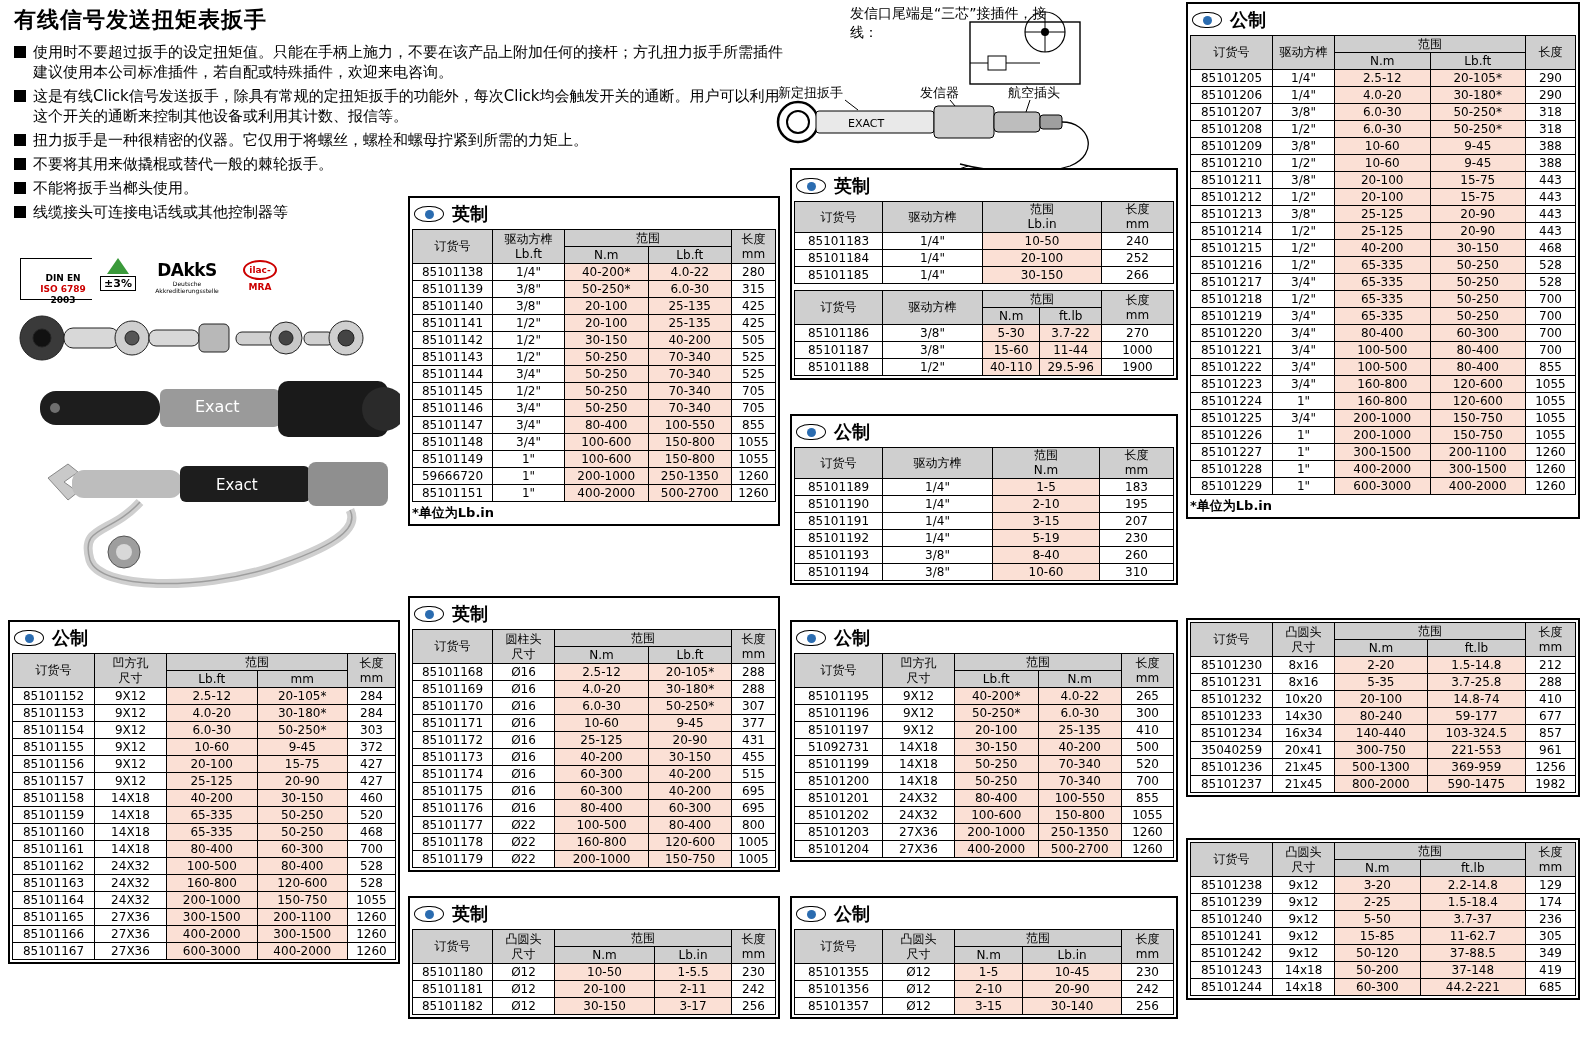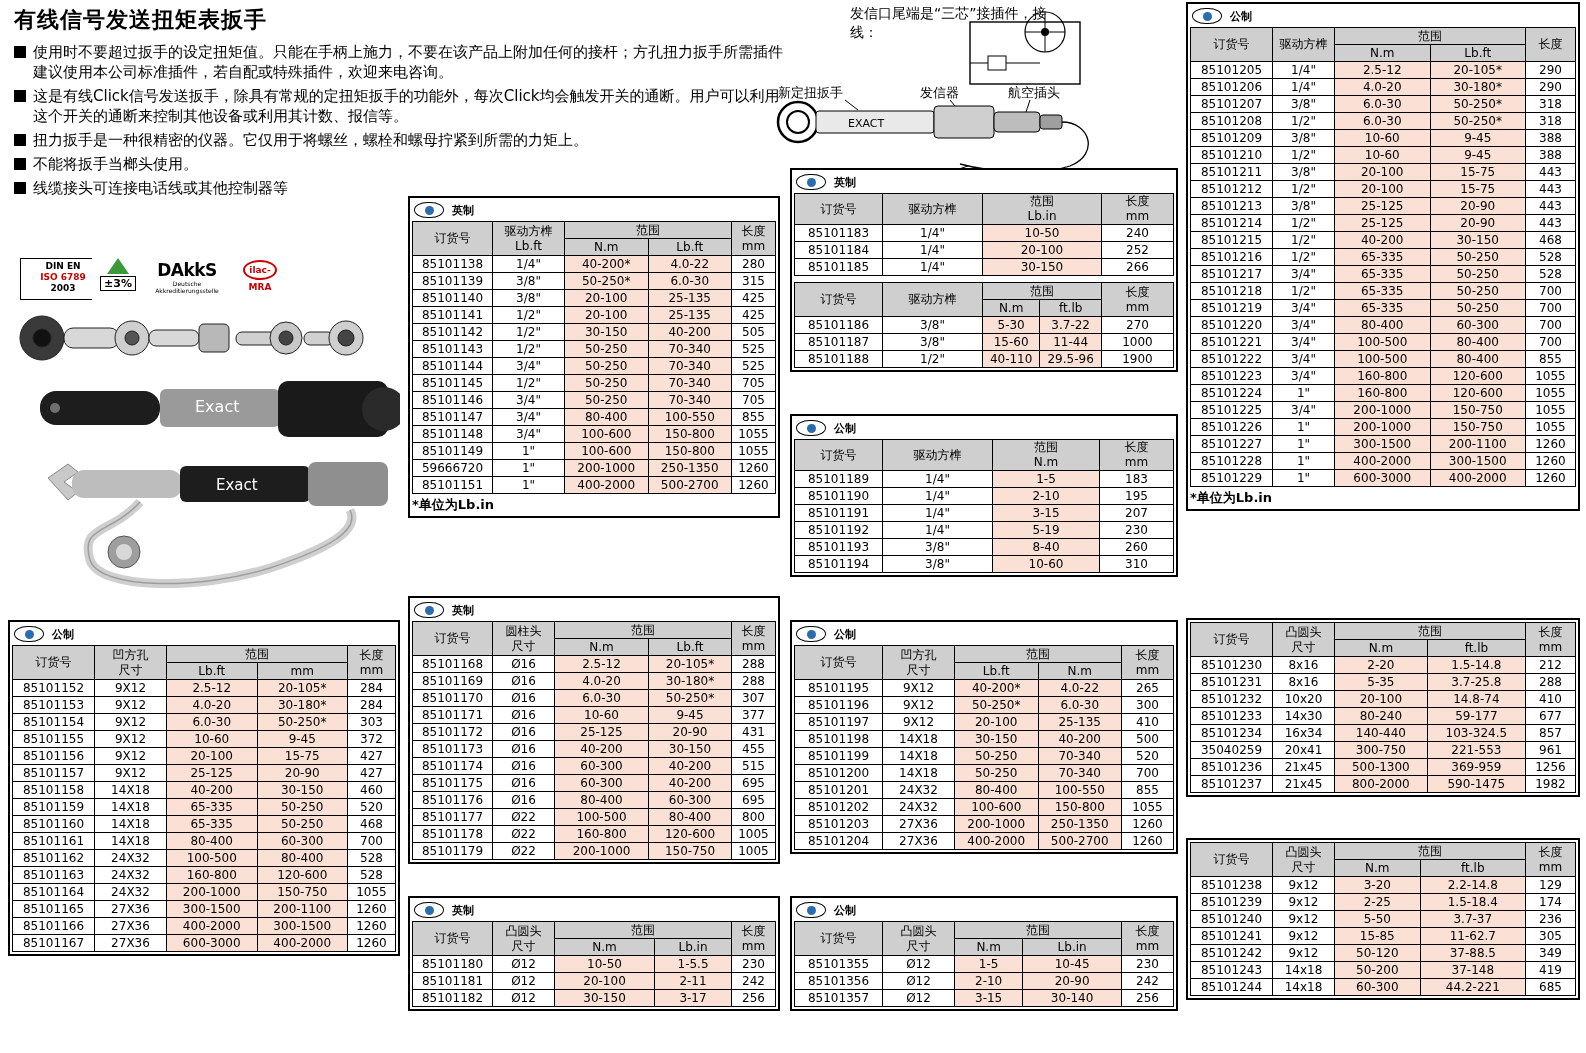--- a/index.html
+++ b/index.html
@@ -50,33 +50,33 @@
   .eye:after {
     content:"";
     position:absolute;
     left:50%; top:50%;
     width:9px; height:9px;
     margin:-4.5px 0 0 -4.5px;
     border-radius:50%;
     background:#2b6cb0;
   }
   .eyerow { display:flex; align-items:center; gap:8px; margin:2px 0 3px 2px; }
-  .eyerow .lbl { font-size:11px; font-weight:bold; }
+  .eyerow .lbl { font-size:18px; font-weight:bold; }
 
   
   #title { position:absolute; left:14px; top:5px; font-size:22px; font-weight:bold; letter-spacing:1px;}
   #bullets { position:absolute; left:14px; top:42px; width:770px; }
   .bl { display:flex; margin-bottom:4px; }
   .bl .sq { width:12px; height:12px; background:#000; margin:4px 7px 0 0; flex:0 0 auto;}
   .bl .tx { font-size:15px; line-height:20px; }
 
   
   #logos { position:absolute; left:20px; top:258px; width:380px; height:46px; }
   .logobox { position:absolute; border:1px solid #000; background:#fff; font-size:9px; text-align:center;}
-  #din { left:0; top:0; width:86px; height:42px; line-height:11px; padding-top:2px; font-weight:bold;}
+  #din { left:0; top:0; width:86px; height:42px; line-height:11px; padding-top:14px; font-weight:bold;}
   #din .no { color:#c00; }
   #tol { left:72px; top:0; width:52px; height:42px; border:none; }
   #tol .tri { width:0;height:0;border-left:11px solid transparent;border-right:11px solid transparent;border-bottom:16px solid #3a9a3a; margin:0 auto;}
   #tol .pm { font-weight:bold; font-size:11px; border:1px solid #000; display:inline-block; padding:0 3px; margin-top:2px;}
   #dakks { left:132px; top:2px; width:70px; height:38px; border:none; }
   #dakks .d1 { font-size:17px; font-weight:bold; letter-spacing:-0.5px;}
   #dakks .d2 { font-size:6px; line-height:7px;}
   #ilac { left:208px; top:2px; width:64px; height:38px; border:none; }
   #ilac .circ { width:34px;height:20px;border:2px solid #c00;border-radius:50%;margin:0 auto;color:#c00;font-size:9px;font-weight:bold;line-height:17px;}
 
@@ -102,20 +102,24 @@
         <span class="sq"></span>
         <span class="tx">使用时不要超过扳手的设定扭矩值。只能在手柄上施力，不要在该产品上附加任何的接杆；方孔扭力扳手所需插件建议使用本公司标准插件，若自配或特殊插件，欢迎来电咨询。</span>
       </div>
     <div class="bl">
         <span class="sq"></span>
         <span class="tx">这是有线Click信号发送扳手，除具有常规的定扭矩扳手的功能外，每次Click均会触发开关的通断。用户可以利用这个开关的通断来控制其他设备或利用其计数、报信等。</span>
       </div>
     <div class="bl">
         <span class="sq"></span>
         <span class="tx">扭力扳手是一种很精密的仪器。它仅用于将螺丝，螺栓和螺母拧紧到所需的力矩上。</span>
+      </div>
+    <div class="bl">
+        <span class="sq"></span>
+        <span class="tx">不要将其用来做撬棍或替代一般的棘轮扳手。</span>
       </div>
     <div class="bl">
         <span class="sq"></span>
         <span class="tx">不能将扳手当榔头使用。</span>
       </div>
     <div class="bl">
         <span class="sq"></span>
         <span class="tx">线缆接头可连接电话线或其他控制器等</span>
       </div>
   </div>
@@ -836,21 +840,21 @@
             <td>300</td>
           </tr>
           <tr>
             <td>85101197</td>
             <td>9X12</td>
             <td class="pink">20-100</td>
             <td class="pink">25-135</td>
             <td>410</td>
           </tr>
           <tr>
-            <td>85101198</td>
+            <td>51092731</td>
             <td>14X18</td>
             <td class="pink">30-150</td>
             <td class="pink">40-200</td>
             <td>500</td>
           </tr>
           <tr>
             <td>85101199</td>
             <td>14X18</td>
             <td class="pink">50-250</td>
             <td class="pink">70-340</td>

